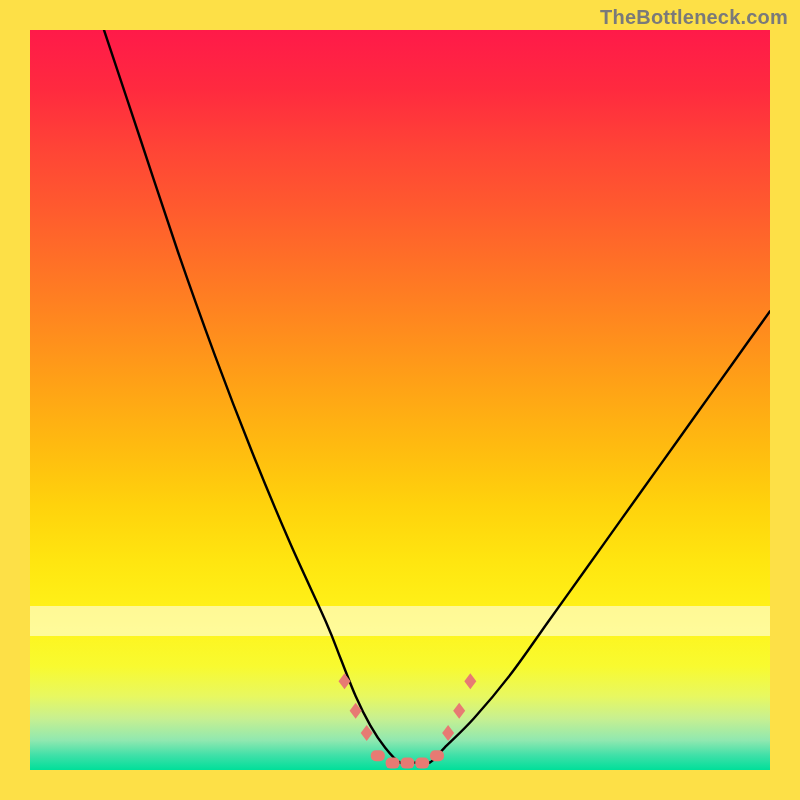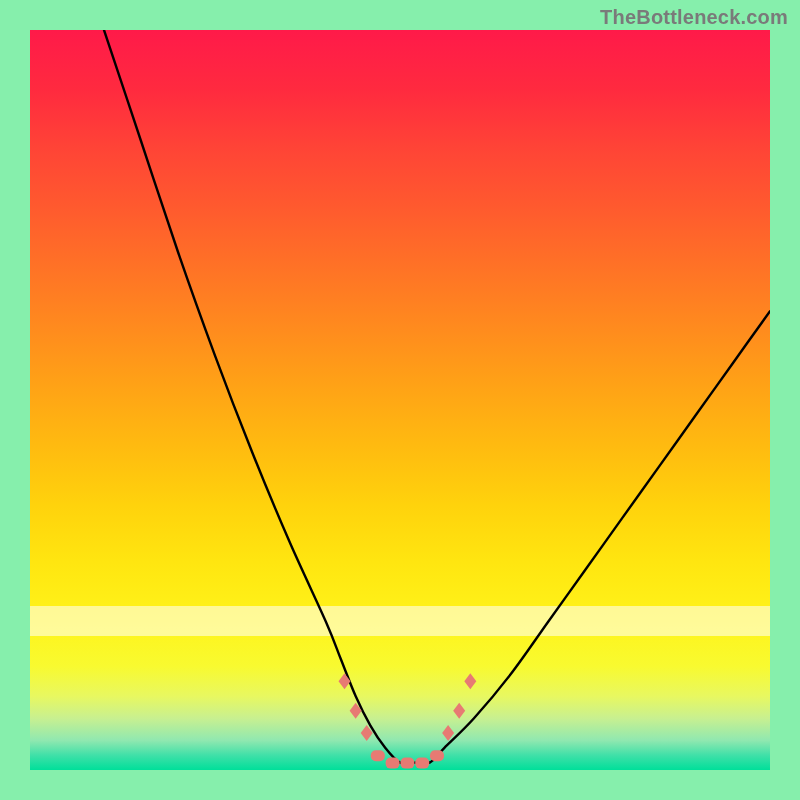--- a/index.html
+++ b/index.html
@@ -8,21 +8,21 @@
     width: 800px;
     height: 800px;
     overflow: hidden;
     background: #000;
     font-family: Arial, Helvetica, sans-serif;
   }
   .frame {
     position: relative;
     width: 800px;
     height: 800px;
-    background: #86efac;
+    background: #fde047;
     text-align: center;
   }
   .plot-area {
     position: absolute;
     left: 30px;
     top: 30px;
     width: 740px;
     height: 740px;
     background: linear-gradient(to bottom,
       #ff1a49 0%,

